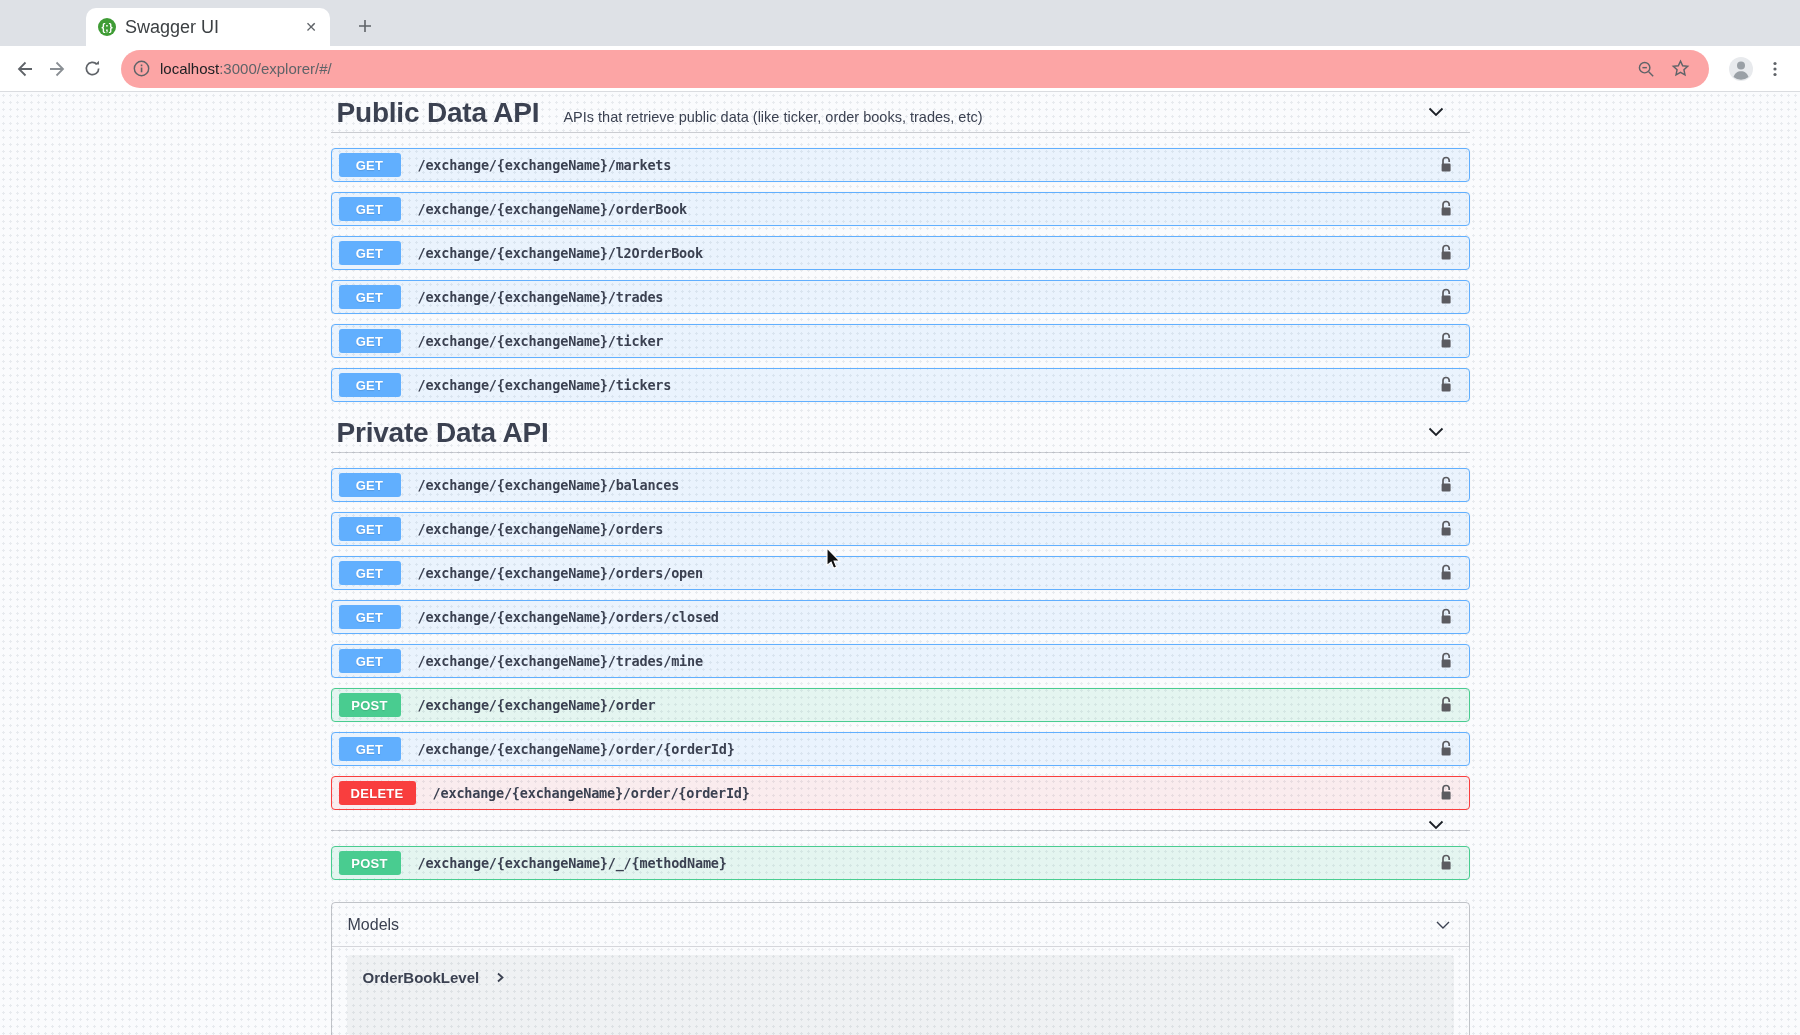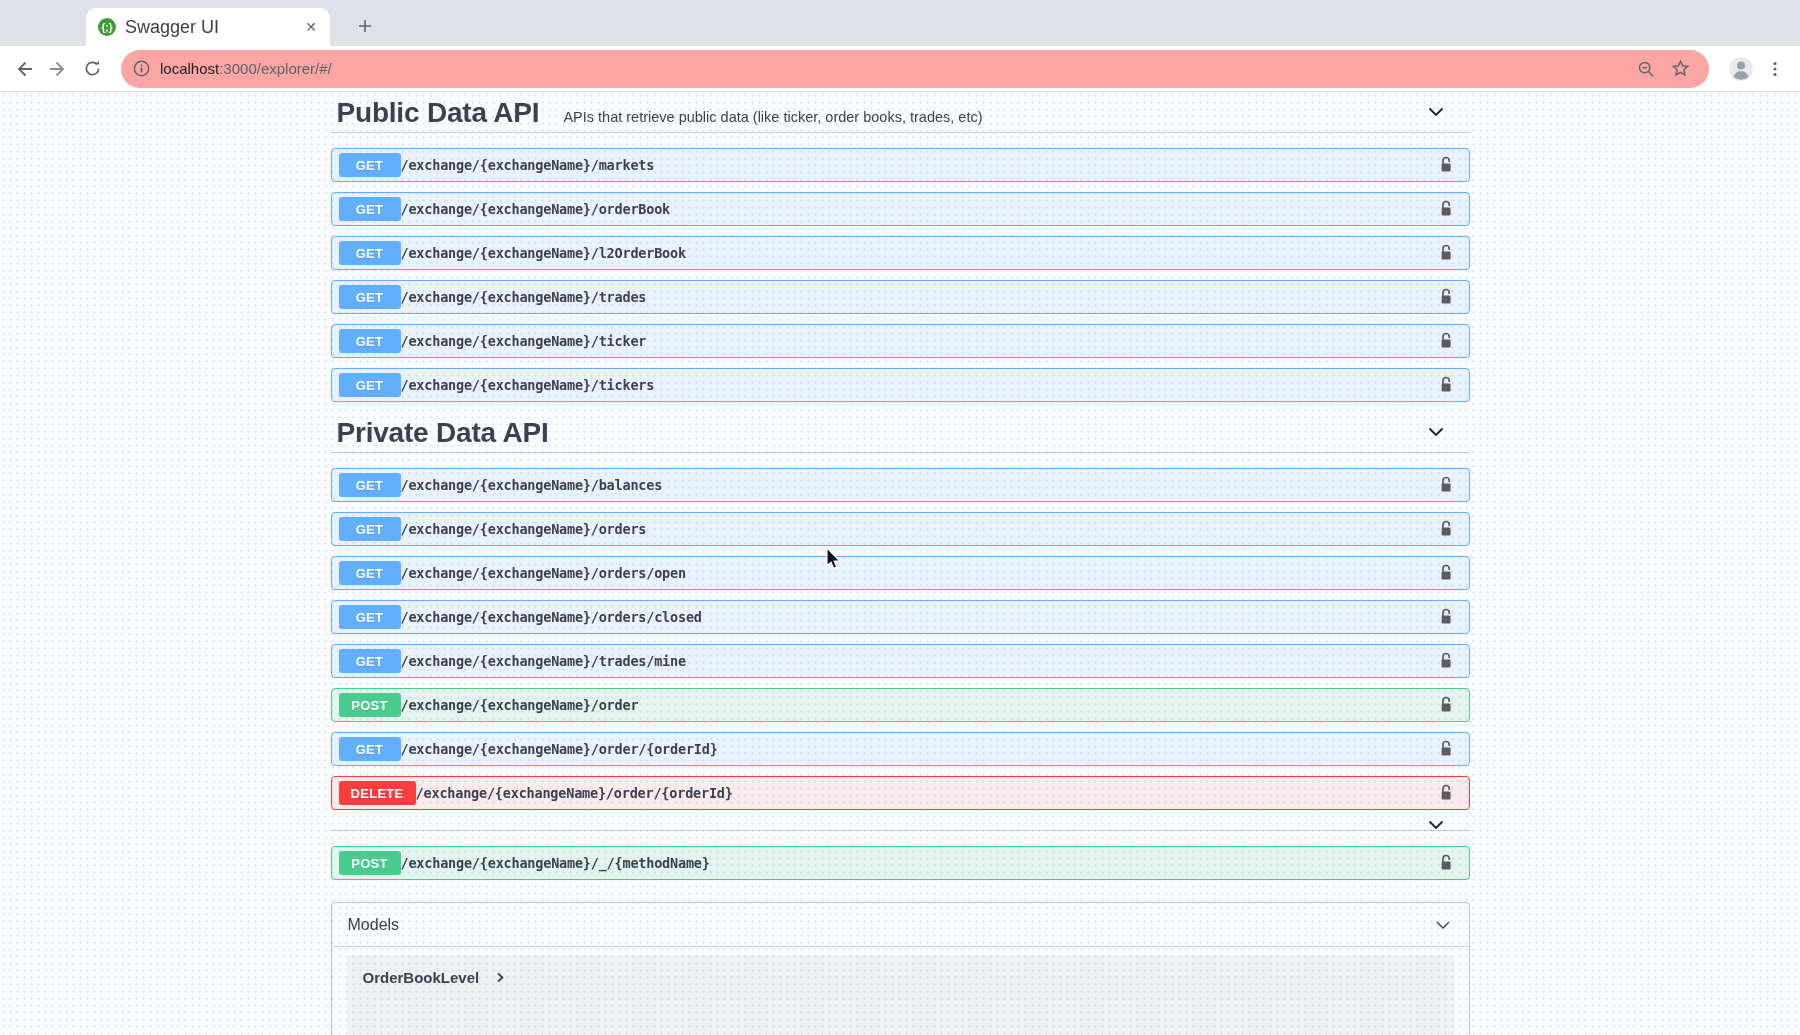--- a/index.html
+++ b/index.html
@@ -31,40 +31,40 @@
   
   .page { height:943px; position:relative; overflow:hidden;
           background-color:#fafbfd;
           background-image:radial-gradient(circle, #e7eaee 1.1px, rgba(0,0,0,0) 1.3px);
           background-size:7px 7px; }
   .wrapper { width:1139px; margin:0 auto; padding-top:0; }
 
   .tag-section { margin-top:8px; }
   .tag-section:first-child { margin-top:0; }
   .tag-header { display:flex; align-items:baseline; padding:6px 10px 4px 6px;
-                border-bottom:1px solid rgba(59,65,81,.25); position:relative; }
+                border-bottom:1px solid rgba(59,65,81,.25); position:relative;gap:24px; }
   .tag-title { font-size:28px; line-height:30px; font-weight:bold; color:#3b4151; letter-spacing:-0.2px; }
-  .tag-desc { font-size:14.5px; color:#3b4151; margin-left:24px; }
+  .tag-desc { font-size:14.5px; color:#3b4151; margin-left:0; }
   .tag-chevron { position:absolute; right:24px; top:50%; margin-top:-10px; }
 
   .endpoint-list { padding-top:15px;text-align:center; }
   .op-row { height:34px; border-radius:4px; border:1px solid; display:flex; align-items:center;
             margin-bottom:10px; box-shadow:0 0 2px rgba(0,0,0,.06); }
   .op-row.m-get    { background:rgba(97,175,254,.10);  border-color:#61affe; }
   .op-row.m-post   { background:rgba(73,204,144,.12);  border-color:#49cc90; }
   .op-row.m-delete { background:rgba(249,62,62,.08);   border-color:#f93e3e; }
   .method-badge { min-width:62px; height:24px; margin-left:7px; padding:0 12px; border-radius:3px;
                   color:#fff; font-weight:bold; font-size:13px; letter-spacing:.3px;
                   display:flex; align-items:center; justify-content:center; flex:none;
                   text-shadow:0 1px 1px rgba(0,0,0,.12); }
   .m-get    .method-badge { background:#61affe; }
   .m-post   .method-badge { background:#49cc90; }
   .m-delete .method-badge { background:#f93e3e; }
   .op-path { font-family:"DejaVu Sans Mono","Liberation Mono",monospace; font-weight:bold;
-             font-size:13.5px; color:#3b4151; margin-left:0; letter-spacing:-0.2px; }
+             font-size:13.5px; color:#3b4151; margin-left:17px; letter-spacing:-0.2px; }
   .lock-btn { margin-left:auto; margin-right:13px; width:20px; height:22px;
               display:flex; align-items:center; justify-content:center; }
 
   
   .models-box { margin-top:22px; border:1px solid rgba(59,65,81,.3); border-radius:4px; }
   .models-header { height:44px; display:flex; align-items:center; padding:0 16px 0 16px;
                    border-bottom:1px solid rgba(59,65,81,.2); }
   .models-title { font-size:16px; color:#3b4151; }
   .models-header .grow { flex:1; }
   .model-item { margin:8px 15px 15px 15px; background:rgba(59,65,81,.055); border-radius:4px;

